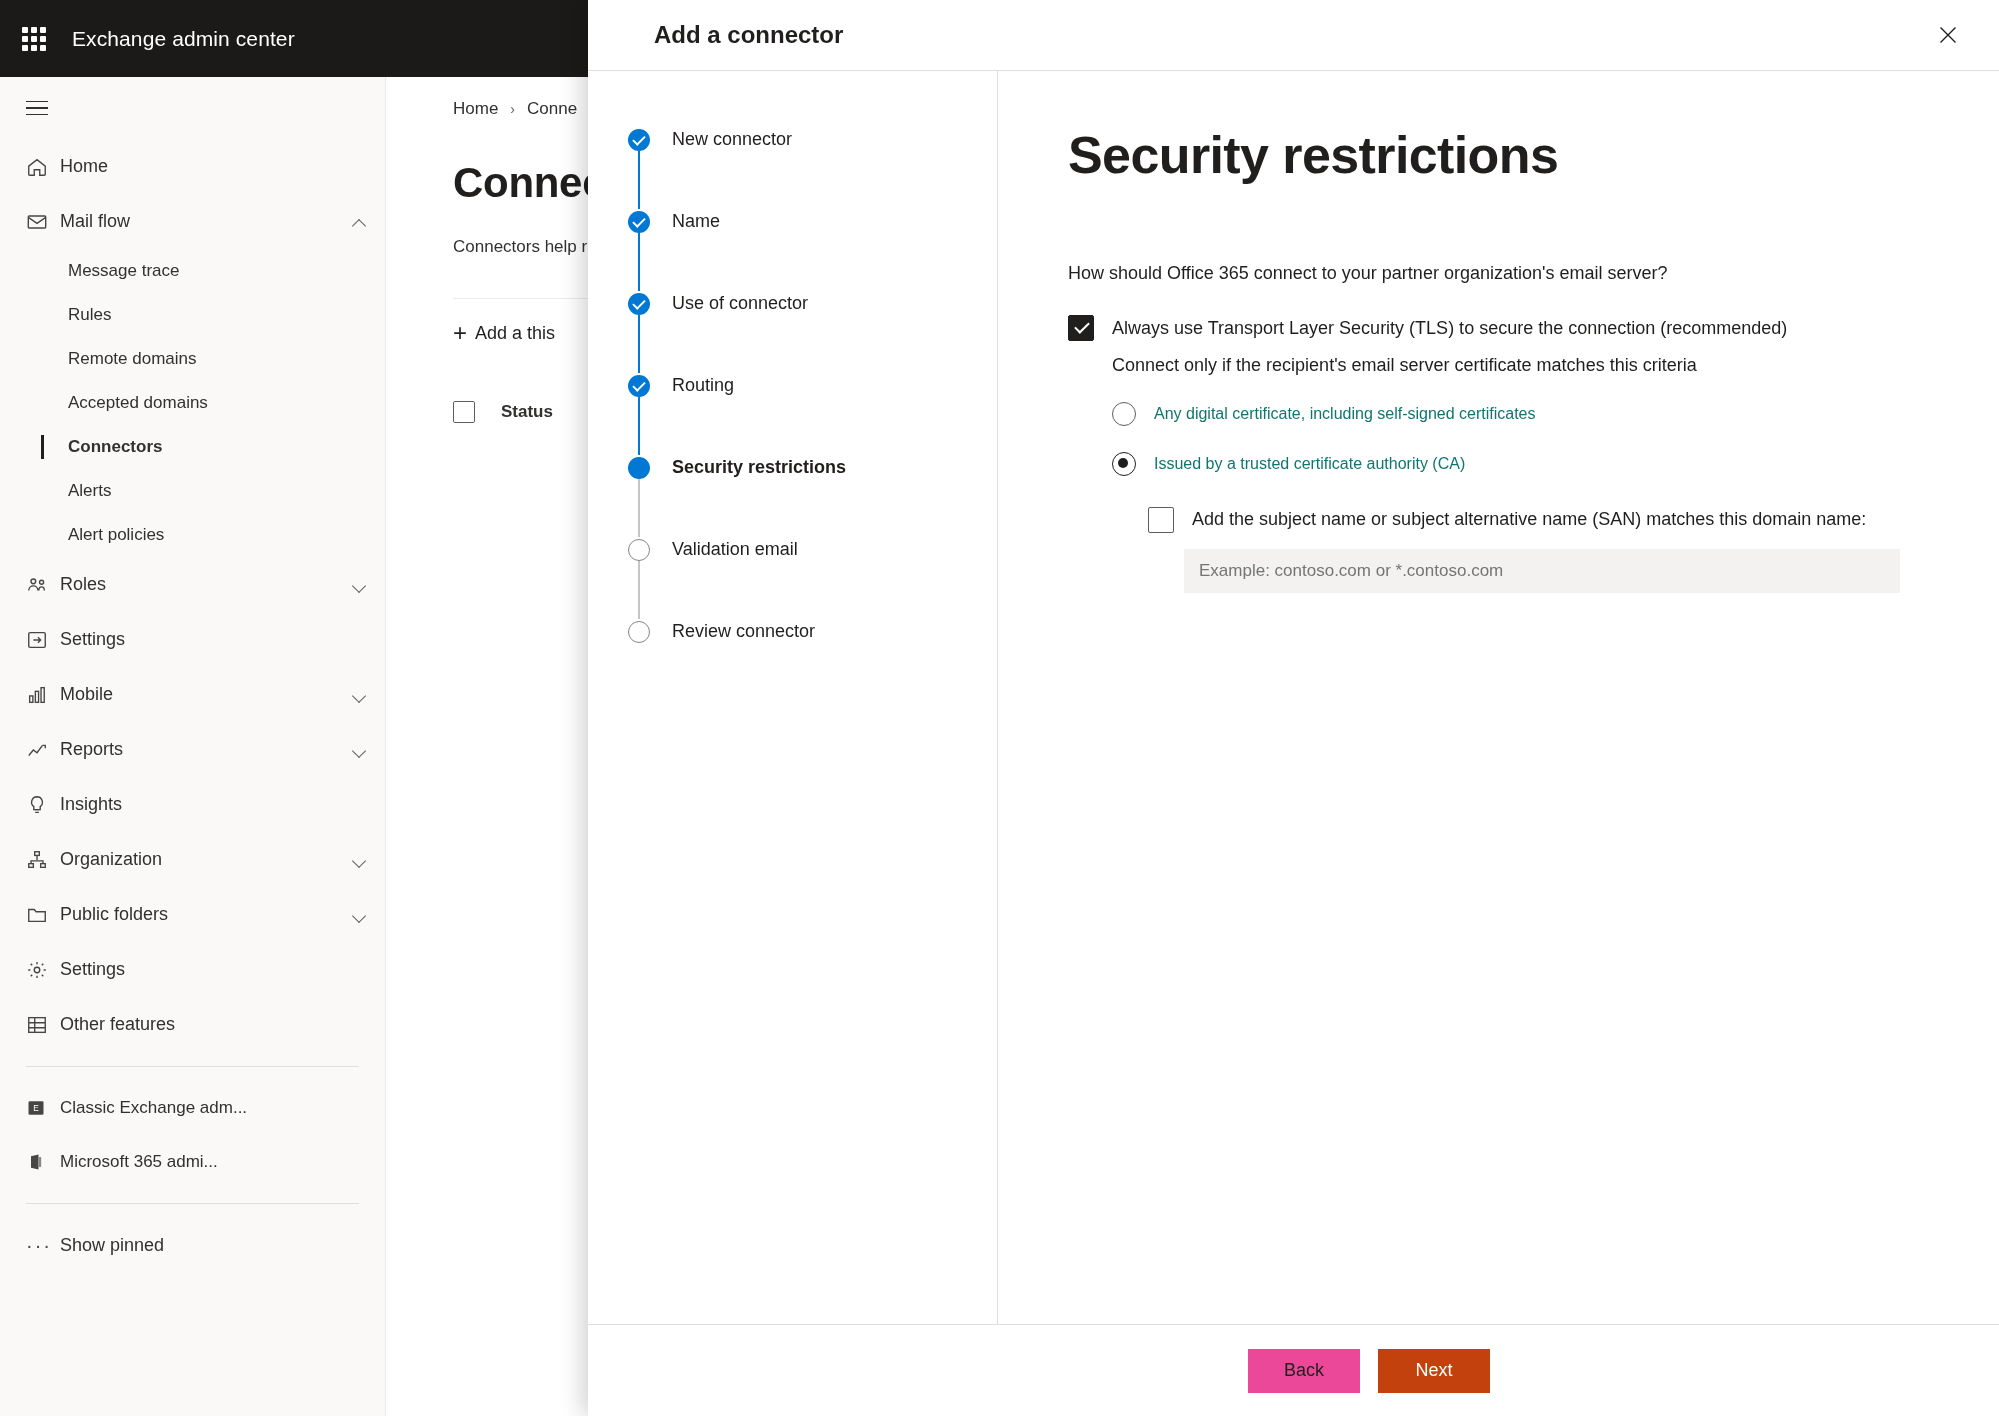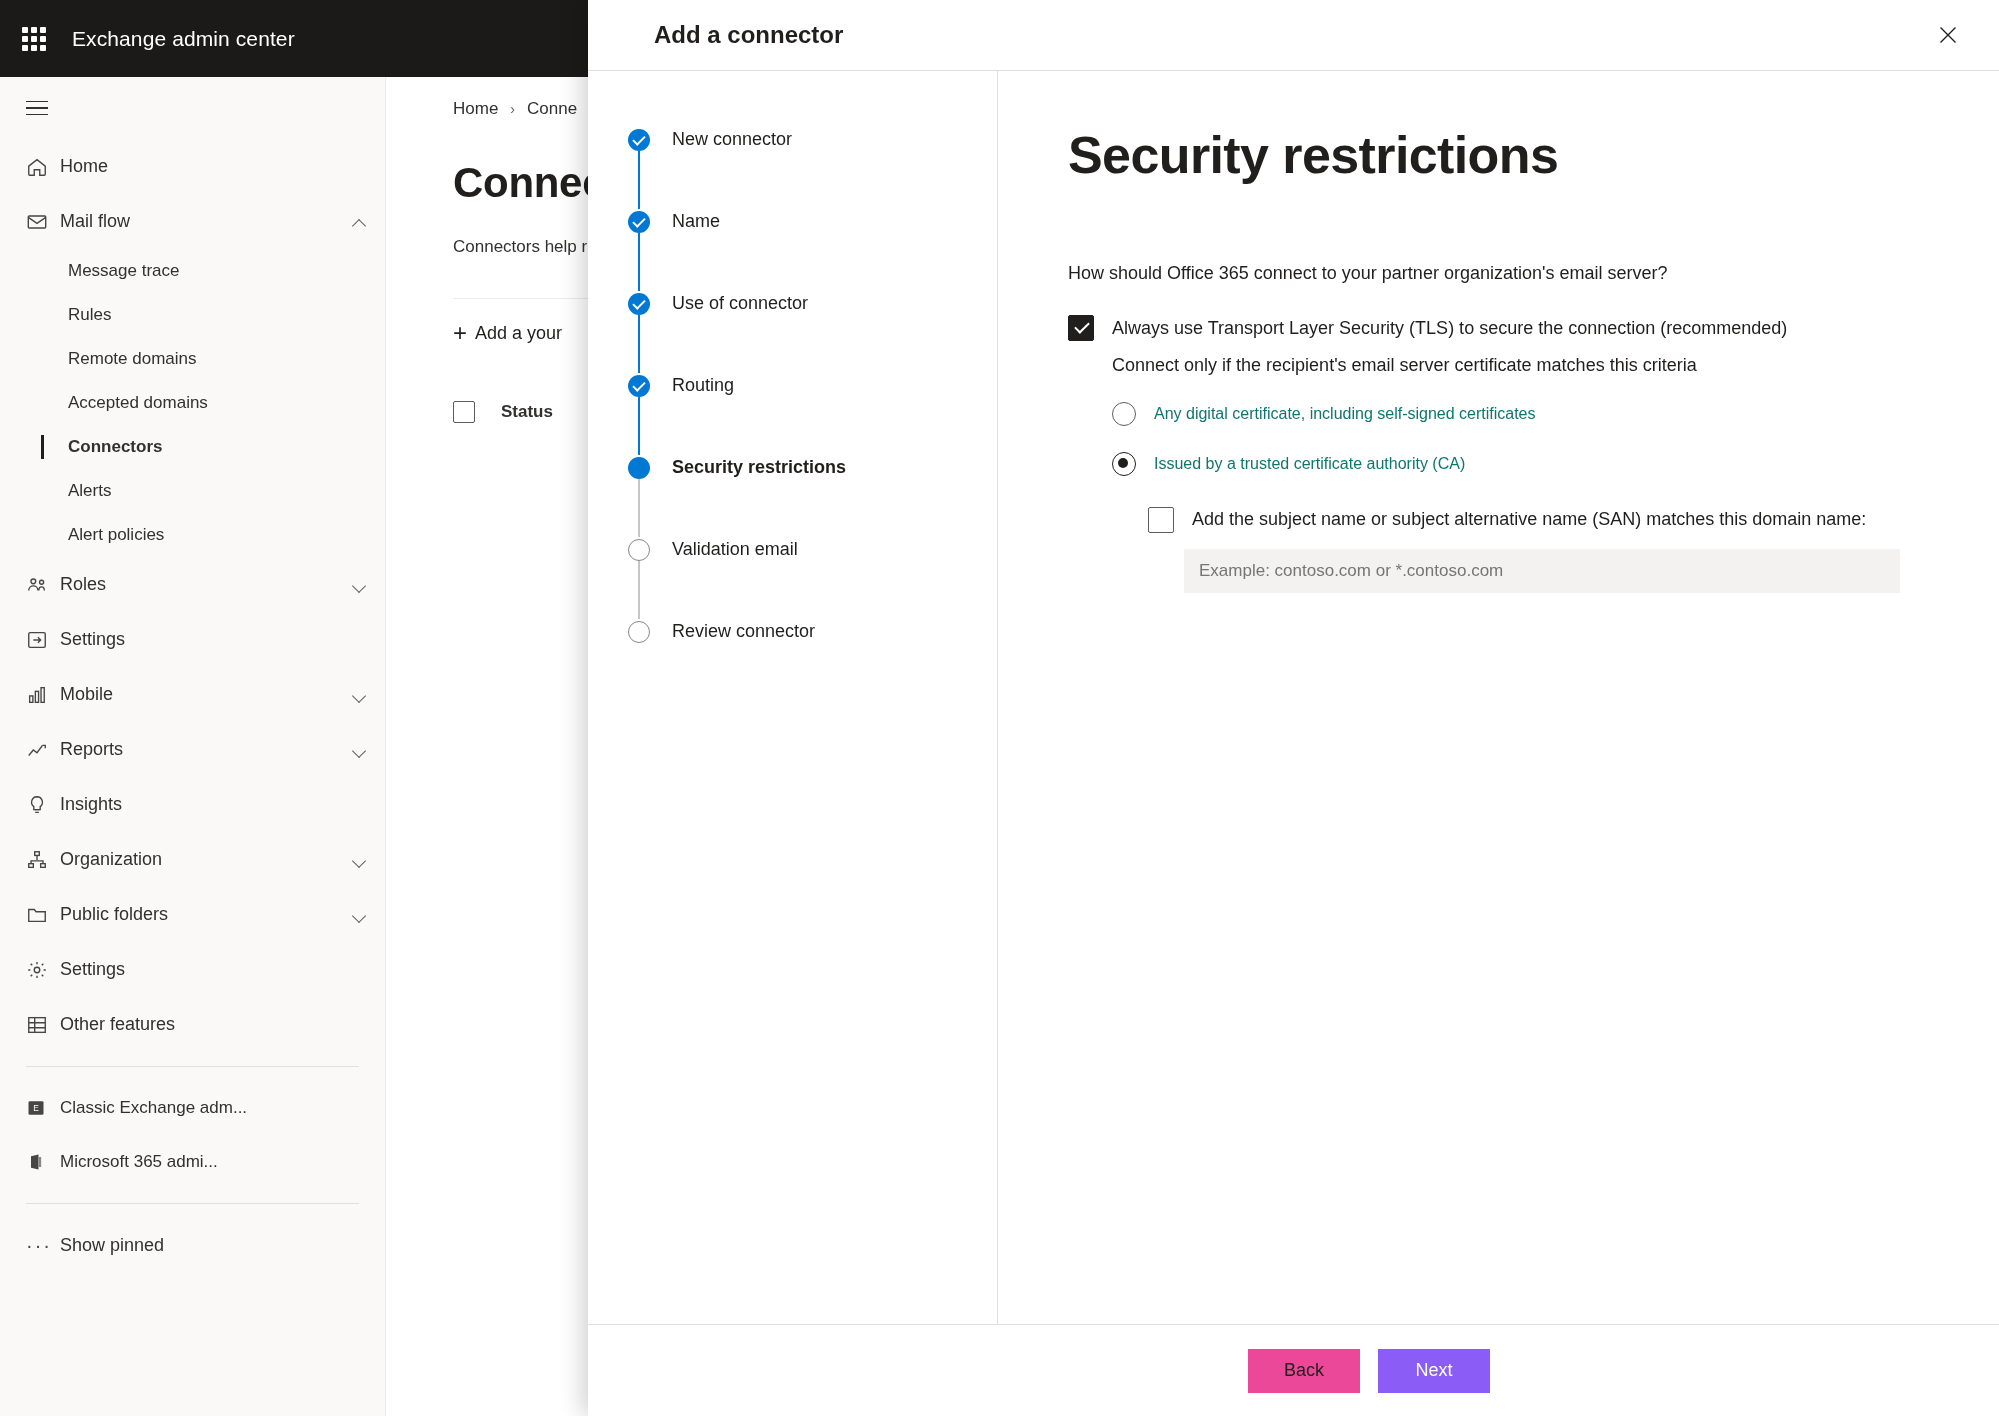--- a/index.html
+++ b/index.html
@@ -394,21 +394,21 @@
   .btn {
     height: 44px;
     min-width: 112px;
     padding: 0 22px;
     font-size: 18px;
     border: 0;
     cursor: pointer;
     font-family: "Liberation Sans", sans-serif;
   }
   .btn-secondary { background: #ec4899; color: #201f1e; }
-  .btn-primary { background: #8b5cf6; color: #ffffff; }
+  .btn-primary { background: #c2410c; color: #ffffff; }
 
   svg { display: block; }
 </style>
 </head>
 <body>
 
 <div class="app">
 
   <div class="suite-bar">
     <div class="waffle">
@@ -613,21 +613,21 @@
       <span class="crumb">Conne</span>
     </div>
 
     <div class="page-title">Connec</div>
     <div class="page-desc">Connectors help recommend that need to use ther</div>
 
     <div class="cmd-rule"></div>
 
     <div class="cmd-bar">
       <span class="plus">+</span>
-      <span>Add a your</span>
+      <span>Add a this</span>
     </div>
 
     <div class="table-head">
       <span class="chk-box"></span>
       <span>Status</span>
     </div>
   </div>
 
   <div class="panel">
 

